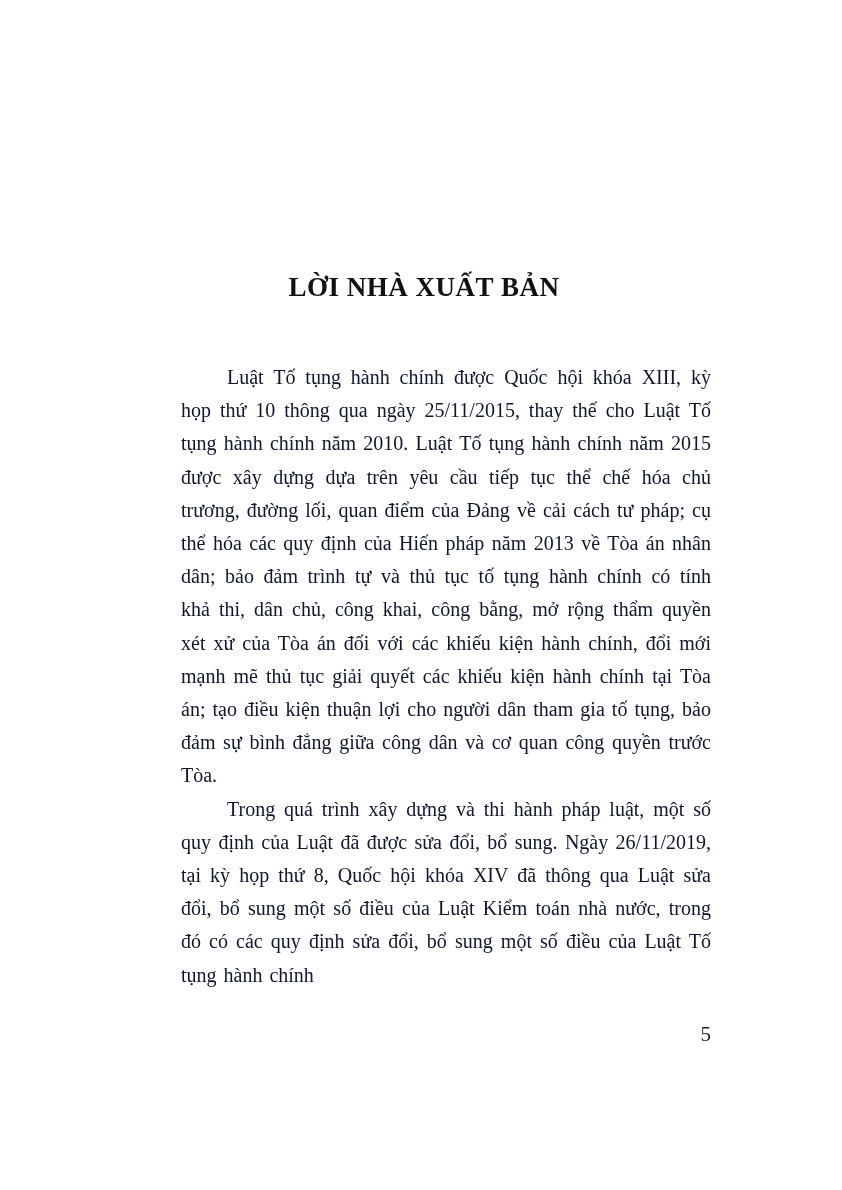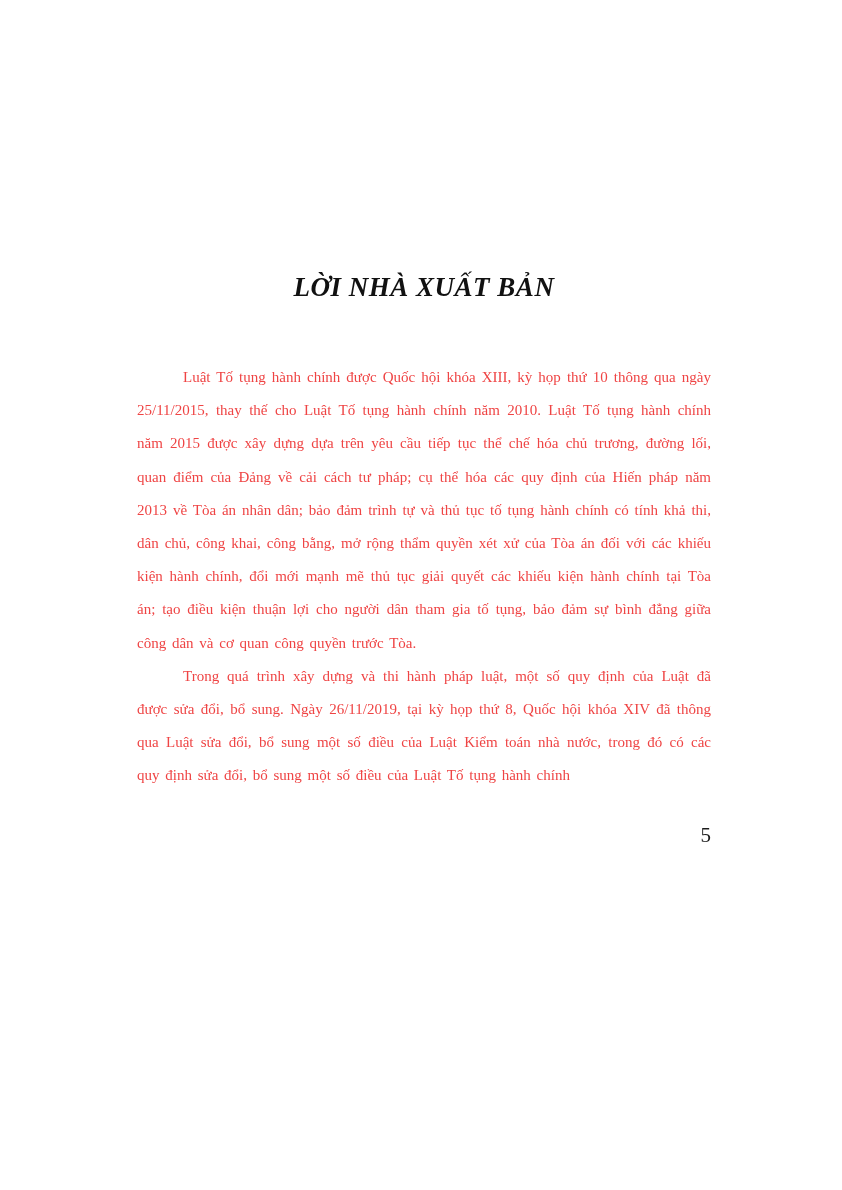--- a/index.html
+++ b/index.html
@@ -30,28 +30,28 @@
     top: 0;
     width: 574px;
   }
   .page-title {
     margin-top: 272px;
     text-align: center;
     font-size: 27px;
     font-weight: bold;
     letter-spacing: 0.5px;
     color: #111111;
-    font-style: italic;
   }
   .body-text {
     margin-top: 58px;
-    font-size: 15px;
+    font-size: 20px;
     line-height: 33.2px;
     text-align: justify;
-    color: #ef4444;
+    color: #0f172a;
+    margin-left: 44px;
   }
   .body-text p {
     margin: 0;
     text-indent: 46px;
     word-spacing: 2px;
   }
   .page-number {
     margin-top: 30px;
     text-align: right;
     font-size: 21px;

